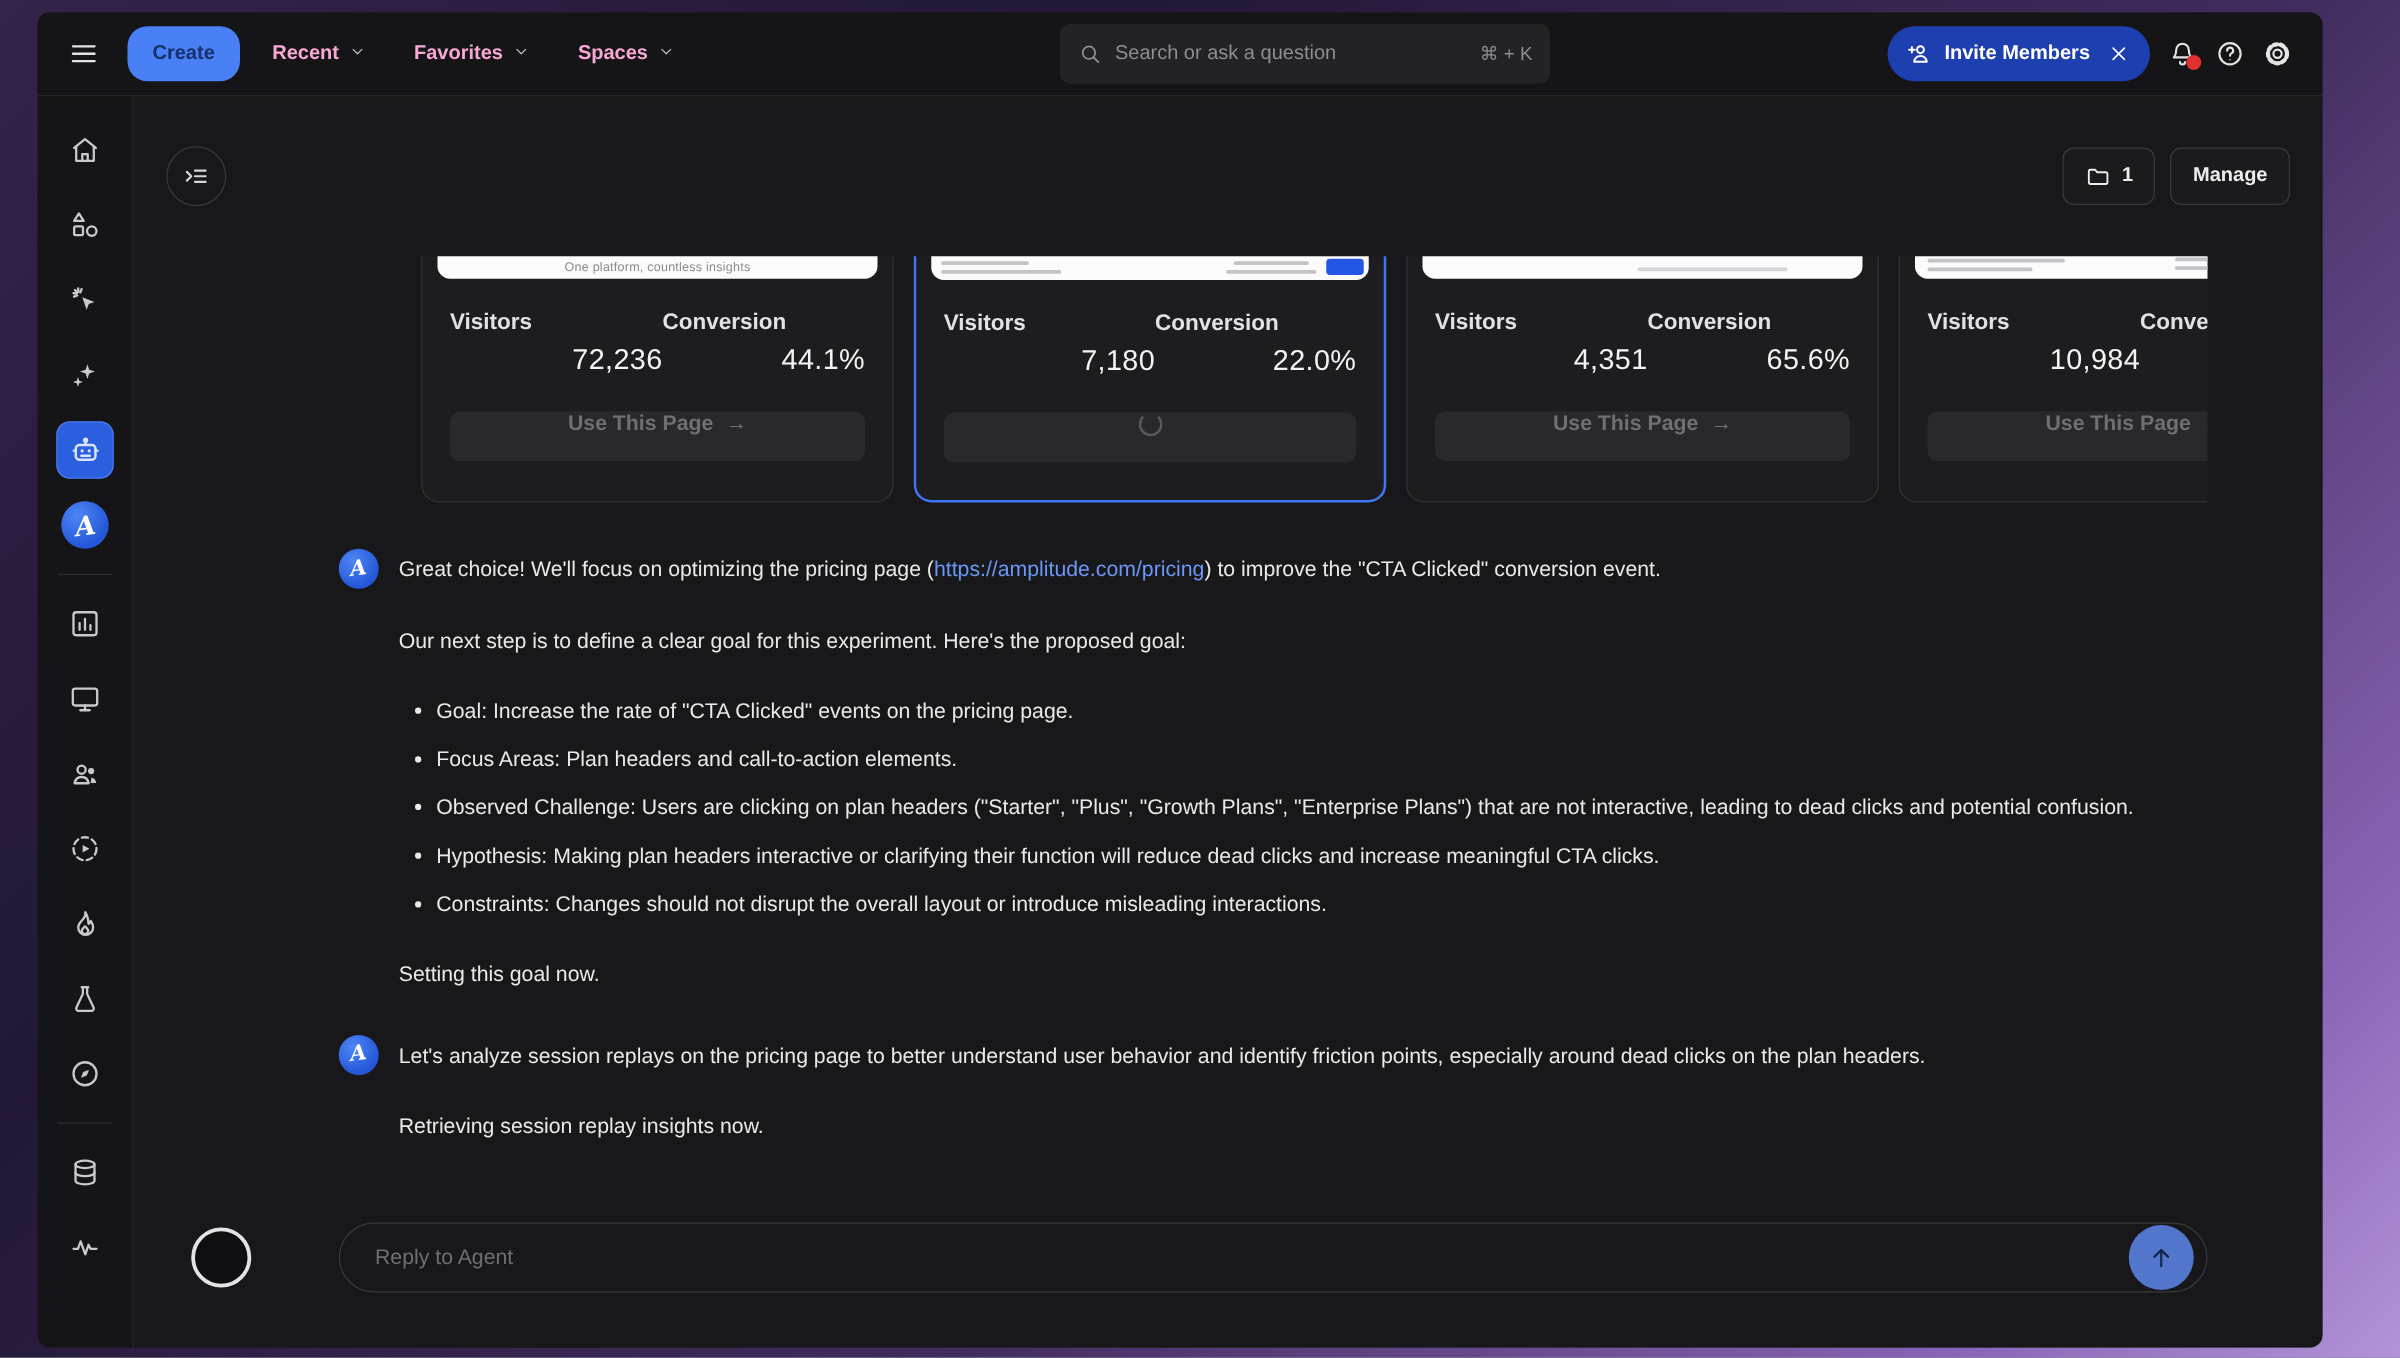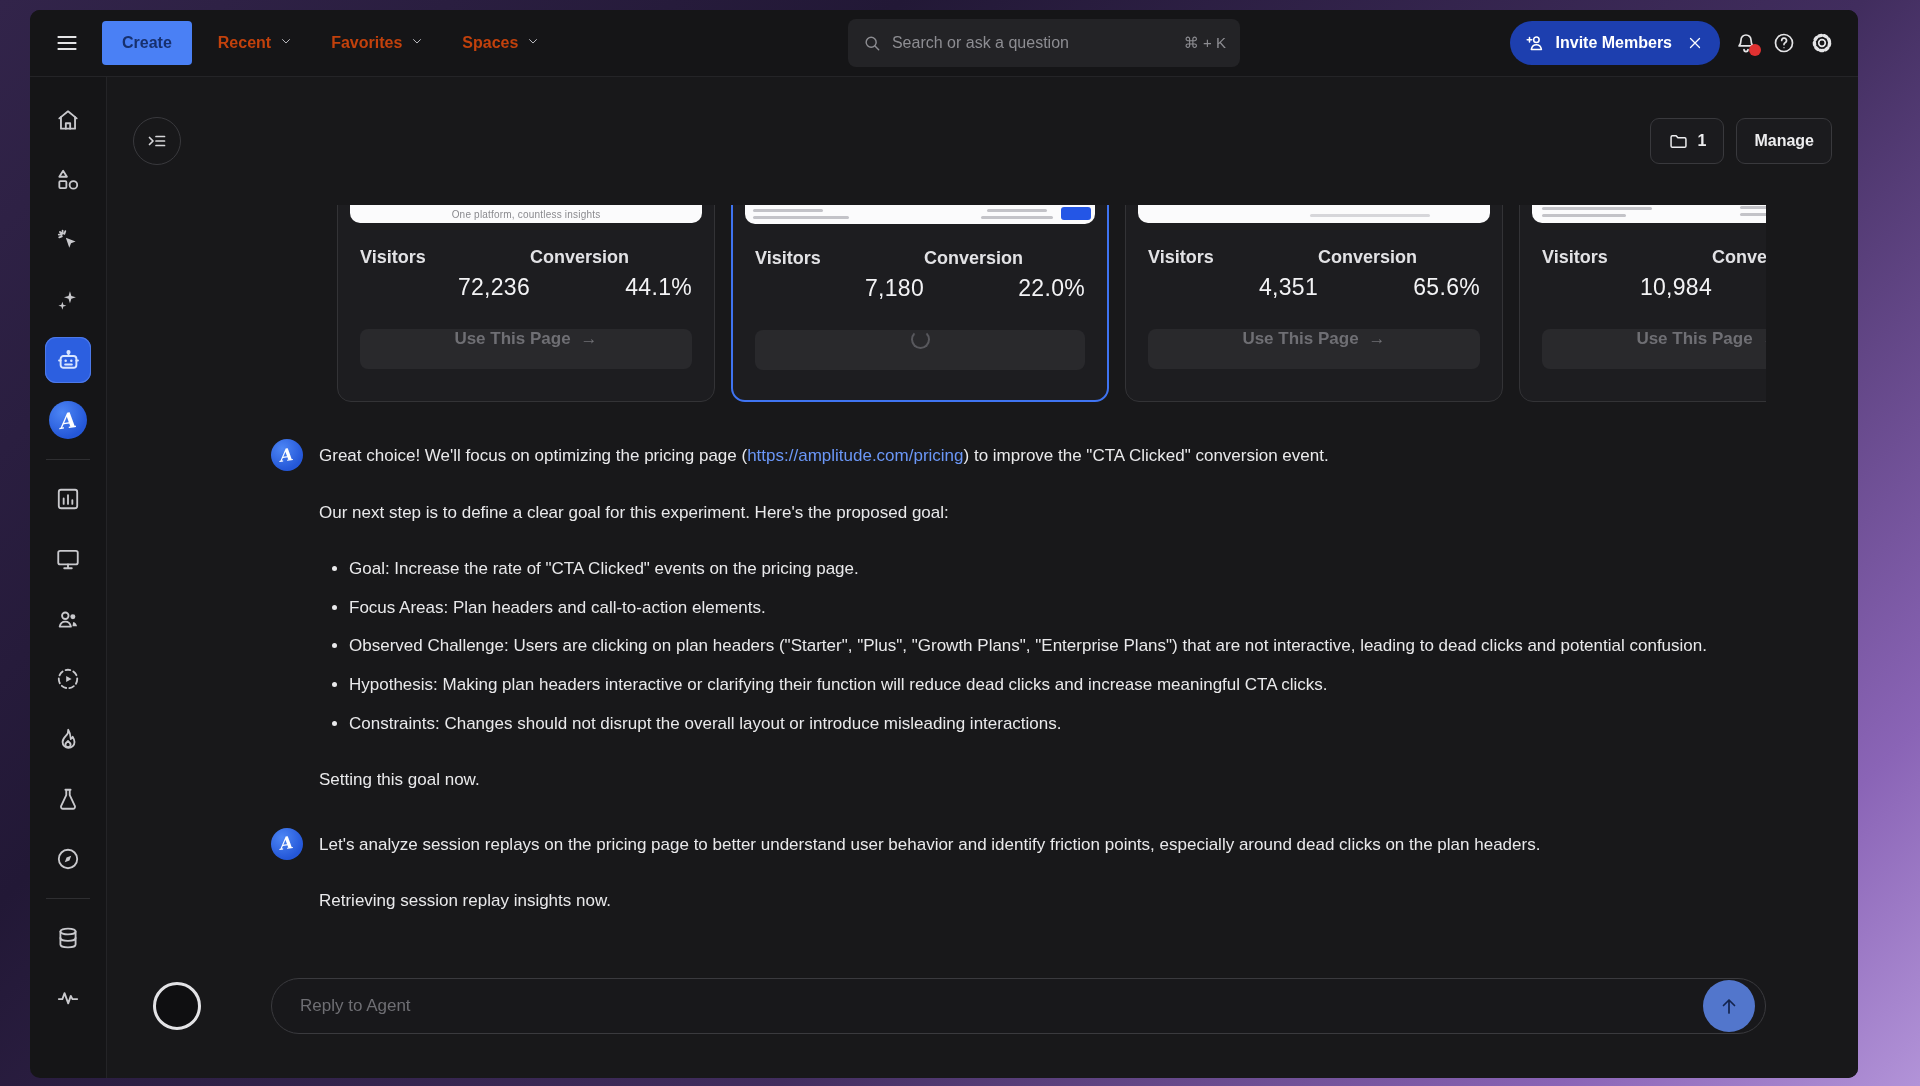--- a/index.html
+++ b/index.html
@@ -11,22 +11,22 @@
   }
   .window {
     position:absolute; left:30px; top:10px; right:62px; bottom:8px;
     background:#151517; border-radius:10px; overflow:hidden;
     display:flex; flex-direction:column;
   }
   
   .topnav { height:67px; flex:0 0 67px; display:flex; align-items:center; padding:0 24px; border-bottom:1px solid #242427; background:#151517; }
   .icon-btn { background:none; border:none; color:#e4e4e6; display:flex; align-items:center; justify-content:center; cursor:pointer; }
   .hamburger { margin-right:22px; }
-  .create-btn { background:#4a80f5; color:#17306e; font-weight:700; font-size:16px; border:none; border-radius:4px; height:44px; padding:0 20px; margin-right:26px; cursor:pointer; font-family:inherit; }
-  .nav-menu { display:flex; align-items:flex-start; gap:8px; color:#c2410c; font-size:16px; font-weight:600; margin-right:38px; cursor:pointer; }
+  .create-btn { background:#4a80f5; color:#17306e; font-weight:700; font-size:16px; border:none; border-radius:16px; height:44px; padding:0 20px; margin-right:26px; cursor:pointer; font-family:inherit; }
+  .nav-menu { display:flex; align-items:flex-start; gap:8px; color:#f9a8d4; font-size:16px; font-weight:600; margin-right:38px; cursor:pointer; }
   .nav-menu svg { color:#bdbdc2; }
   .search-pill { margin-left:auto; margin-right:auto; width:392px; height:48px; background:#232326; border-radius:8px; display:flex; align-items:center; padding:0 14px; color:#8d8d92; gap:10px; cursor:text; }
   .search-pill .ph { font-size:16px; flex:1; }
   .search-pill .kbd { font-size:15px; color:#8d8d92; }
   .nav-right { display:flex; align-items:center; gap:14px; }
   .invite-pill { display:flex; align-items:center; gap:10px; background:#1d3faf; border:none; border-radius:22px; height:44px; padding:0 16px 0 14px; color:#fff; font-size:16px; font-weight:600; font-family:inherit; cursor:pointer; }
   .invite-pill .x { display:flex; margin-left:4px; }
   .bell-wrap { position:relative; }
   .bell-dot { position:absolute; right:-3px; bottom:-1px; width:12px; height:12px; background:#e03131; border-radius:50%; }
   

